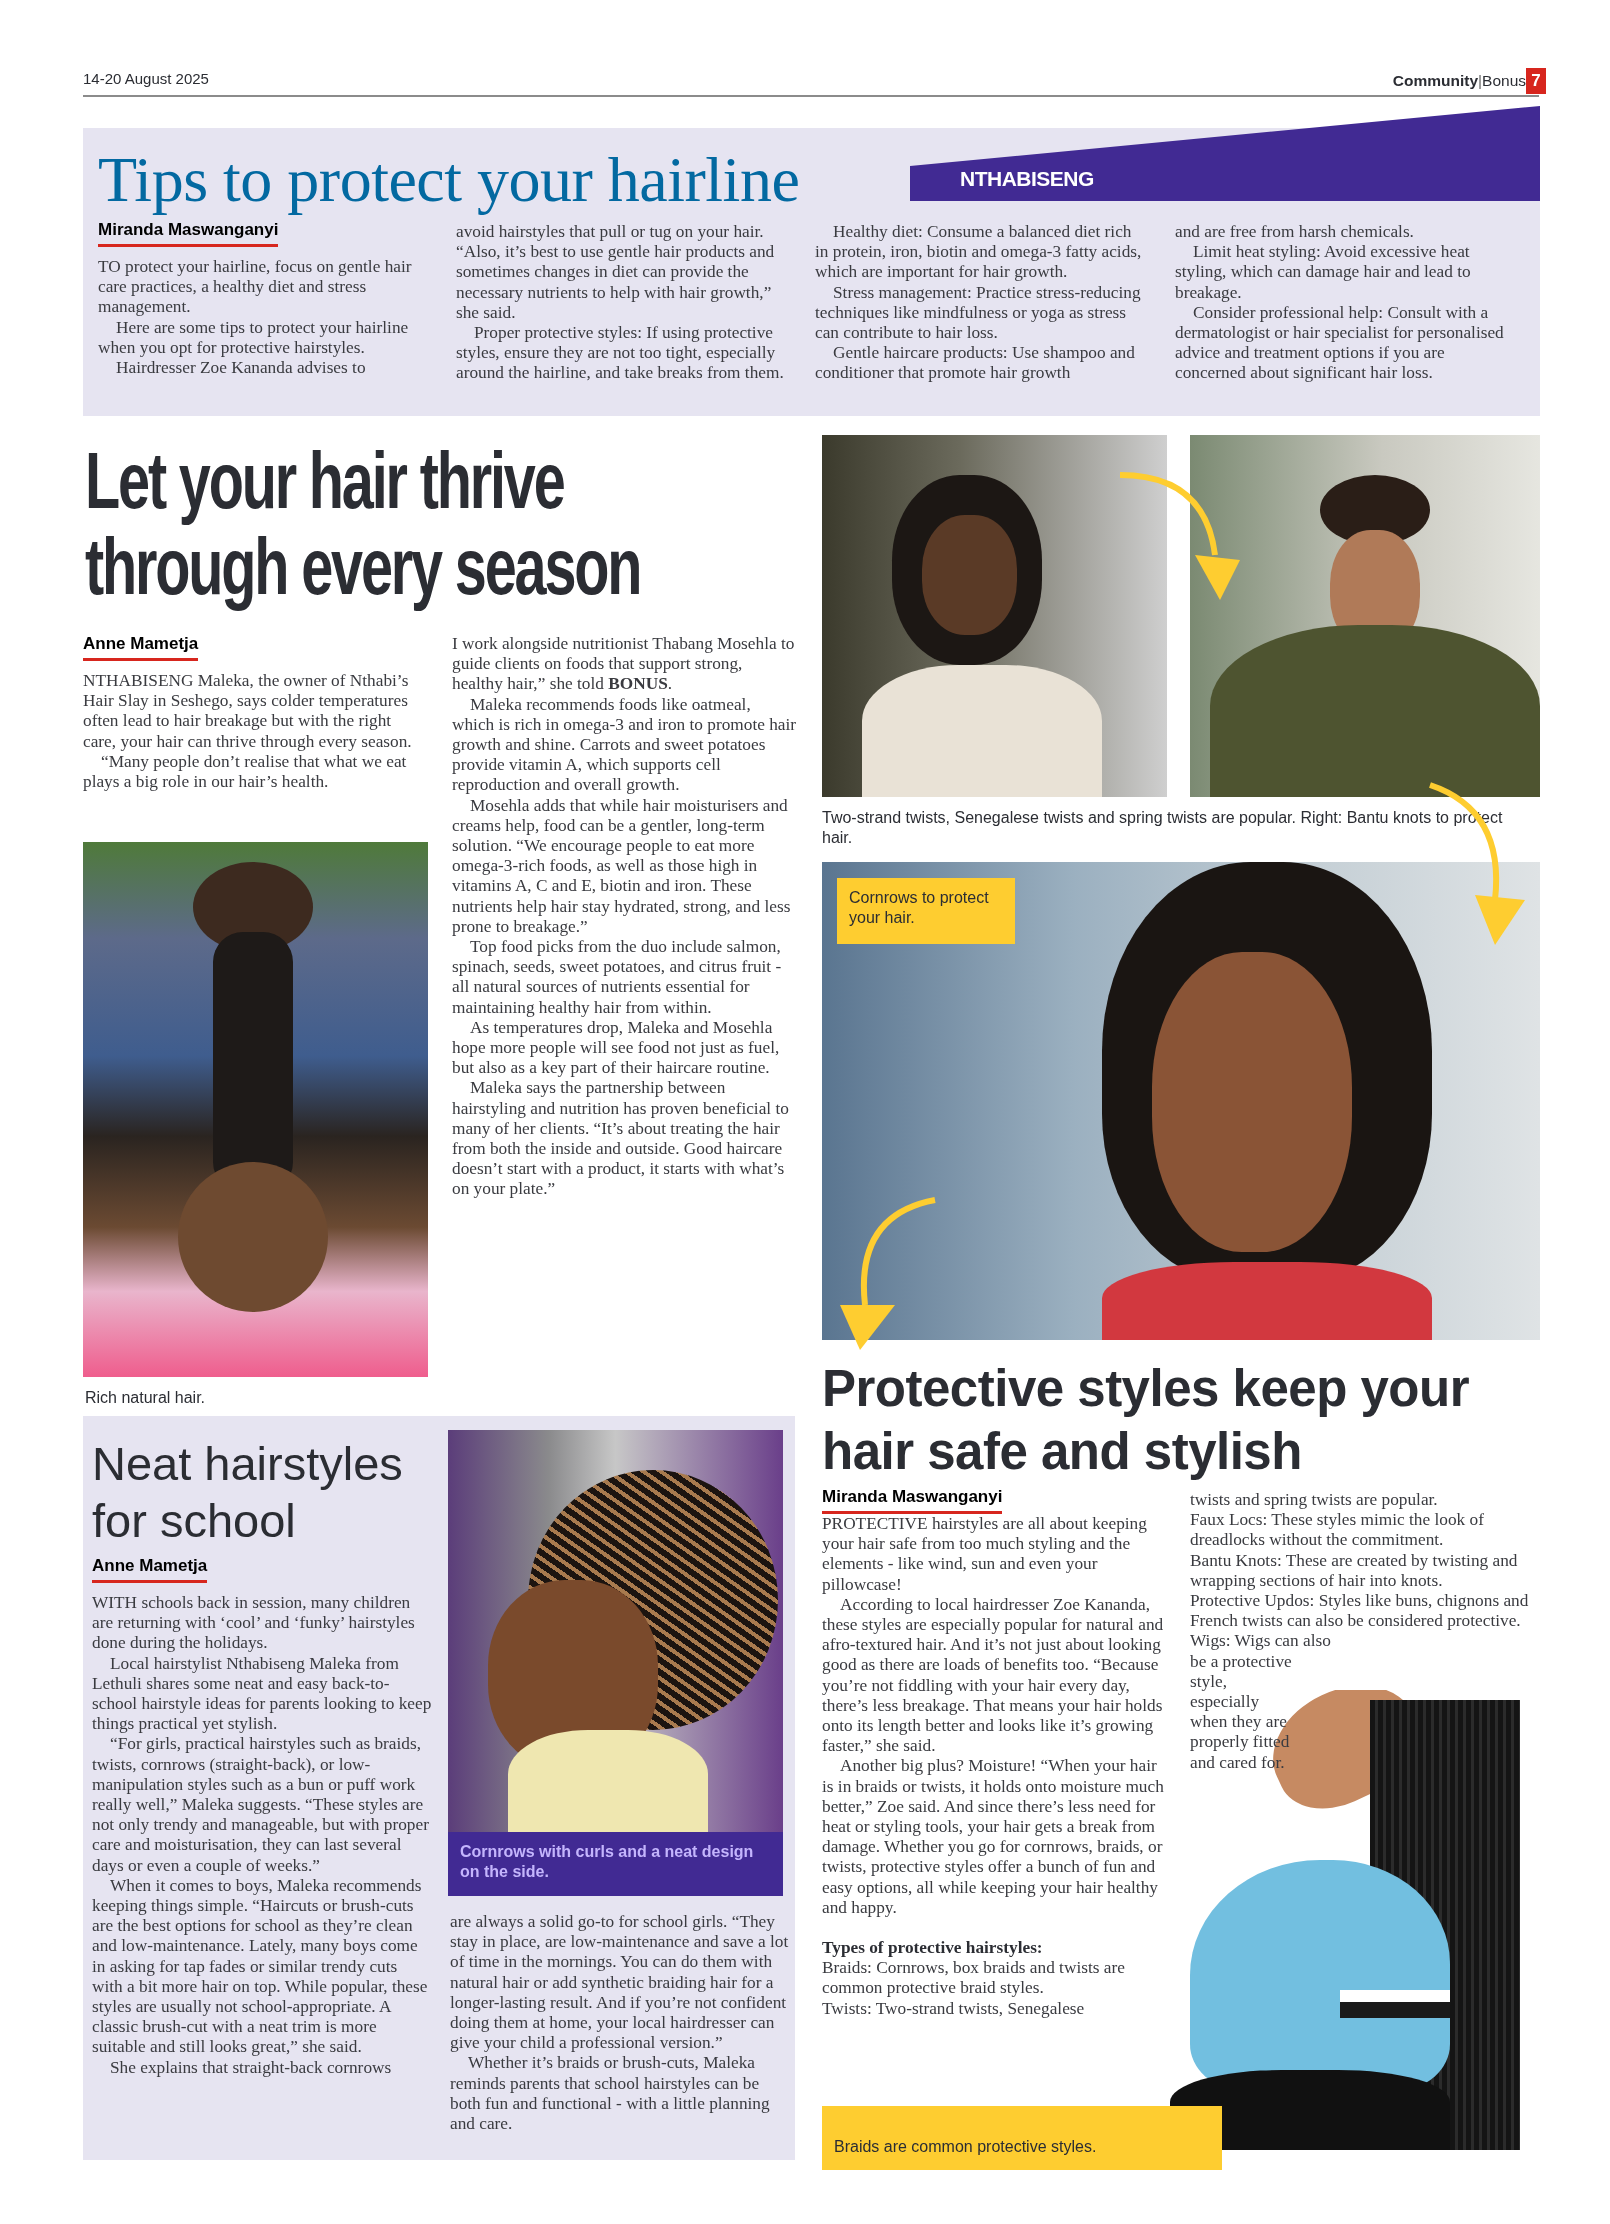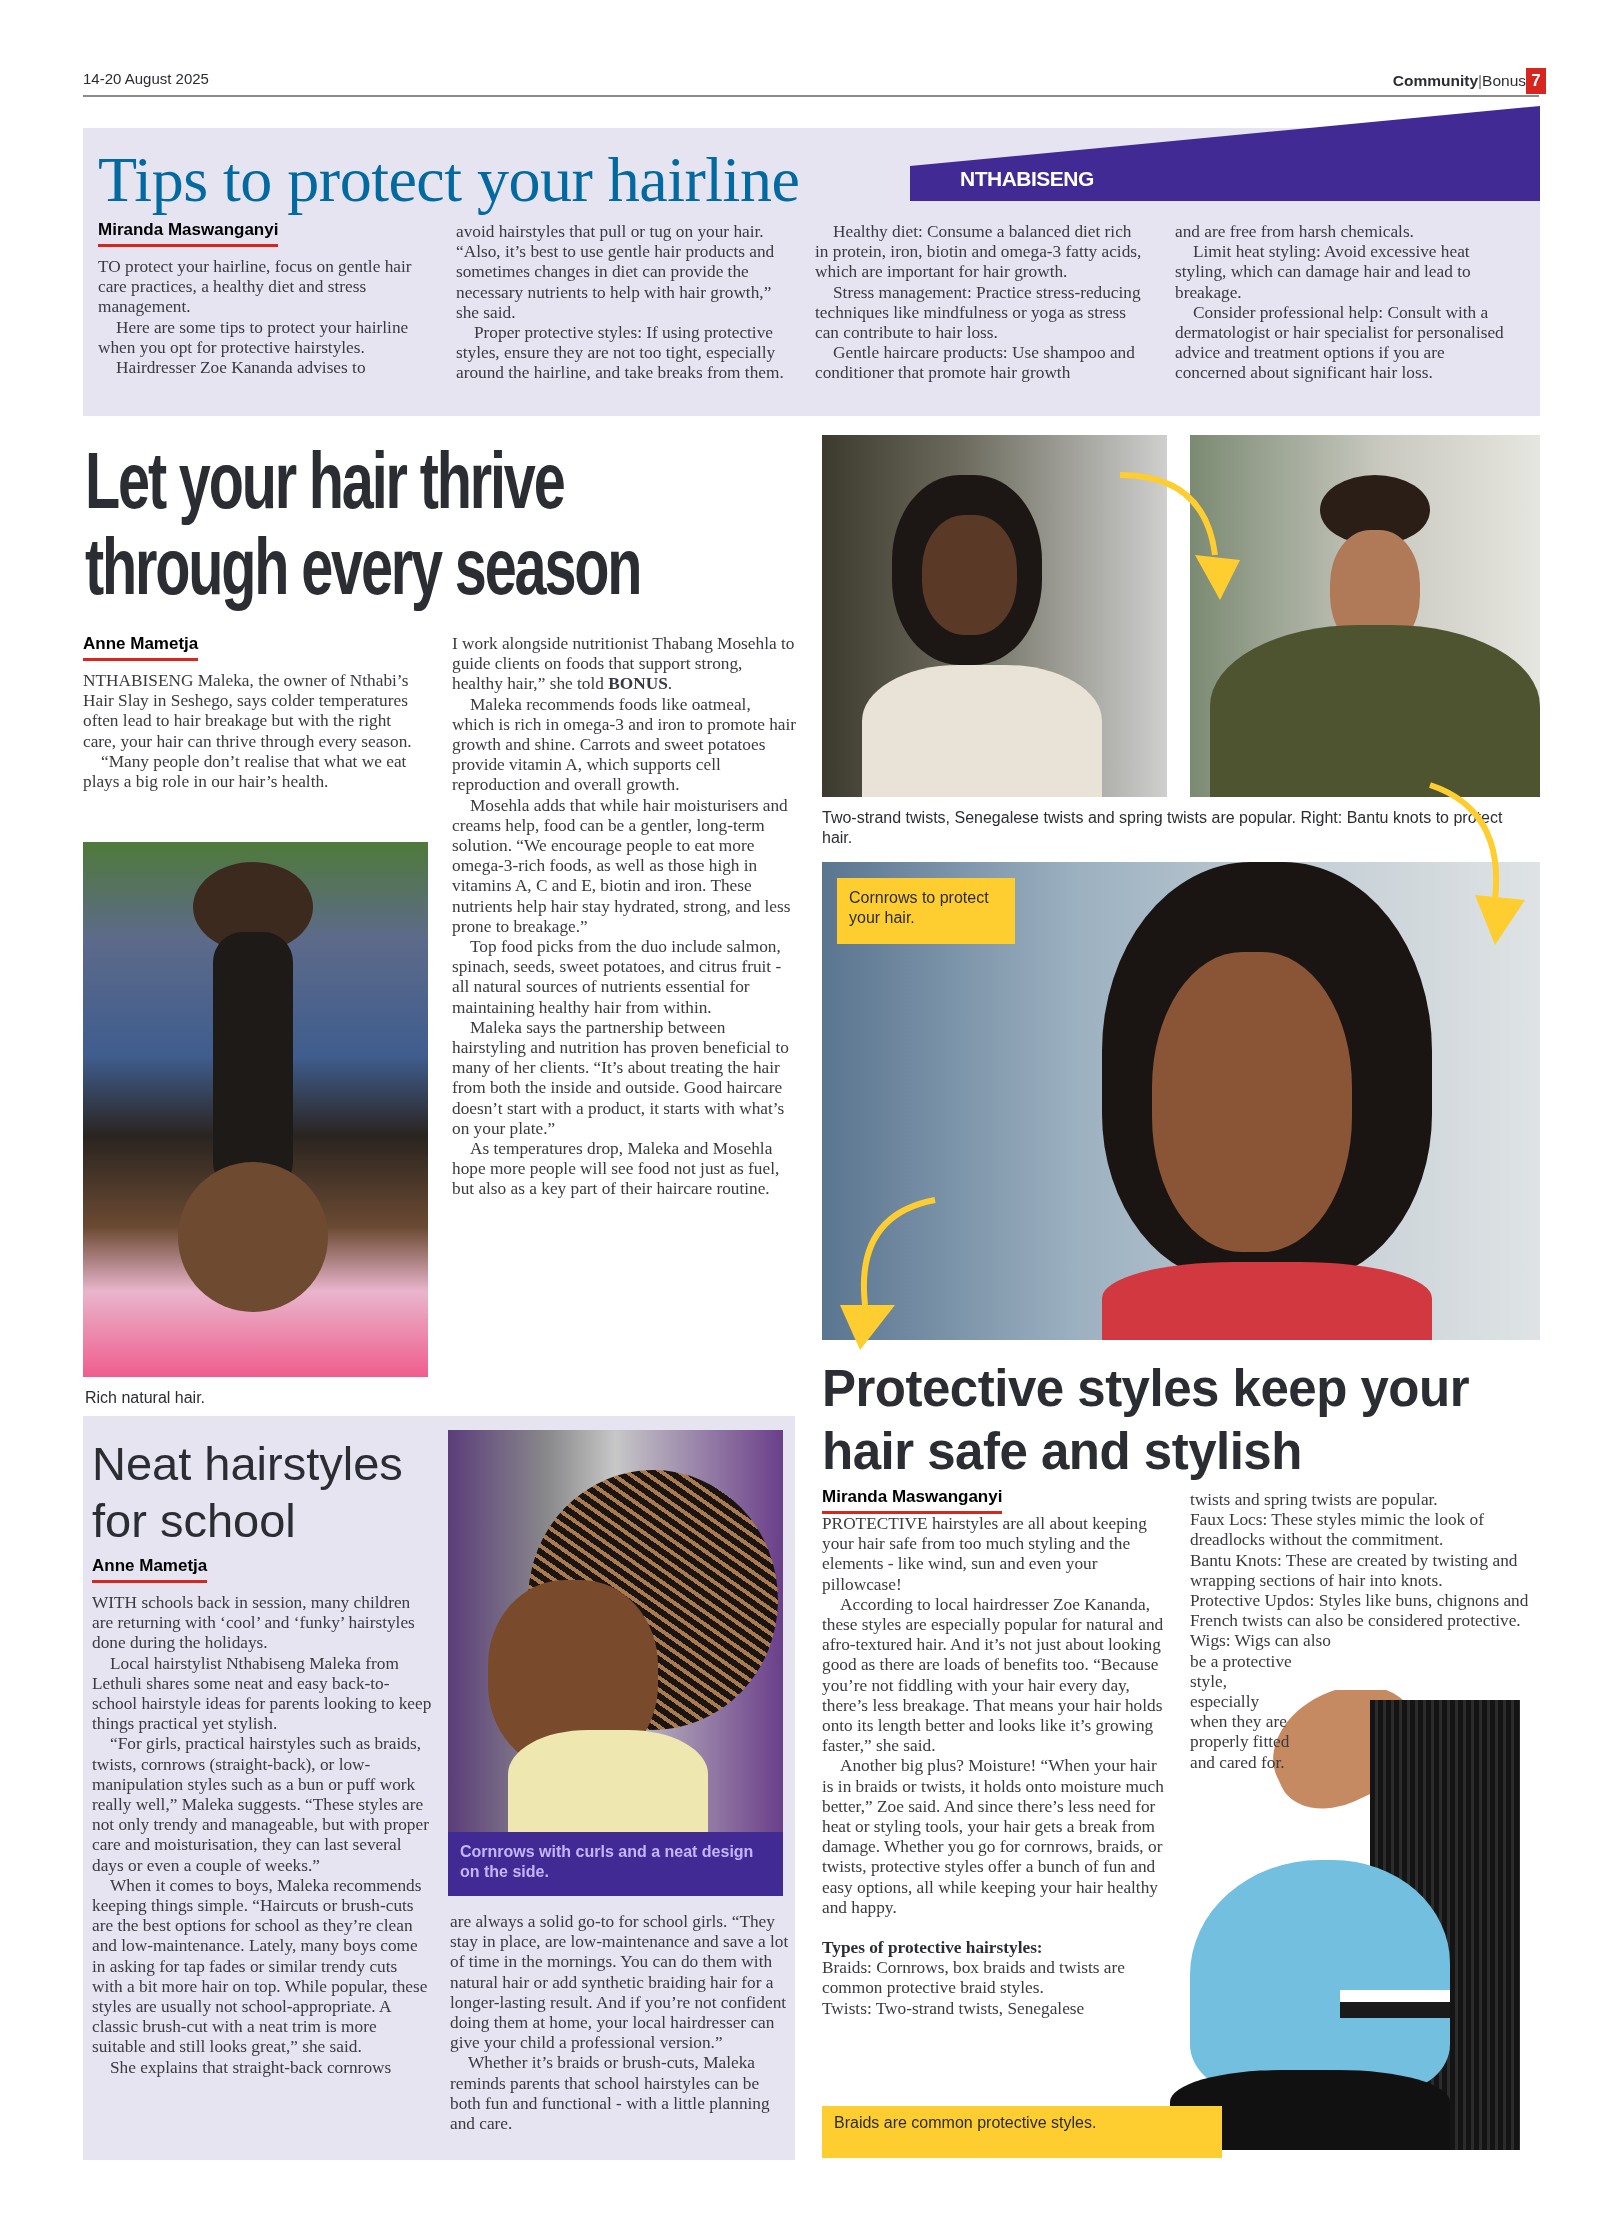--- a/index.html
+++ b/index.html
@@ -100,22 +100,22 @@
   <div style="position:absolute;left:130px;top:90px;width:80px;height:260px;background:#1e1a18;border-radius:30px"></div>
   <div style="position:absolute;left:95px;top:320px;width:150px;height:150px;border-radius:50%;background:#6e4a30"></div>
 </div>
 <div class="abs caption" style="left:85px;top:1388px">Rich natural hair.</div>
 
 <div class="abs body-text" style="left:452px;top:634px;width:345px">
   <p><span>I work alongside nutritionist Thabang Mosehla to guide clients on foods that support strong, healthy hair,” she told </span><b>BONUS</b><span>.</span></p>
   <p class="ind">Maleka recommends foods like oatmeal, which is rich in omega-3 and iron to promote hair growth and shine. Carrots and sweet potatoes provide vitamin A, which supports cell reproduction and overall growth.</p>
   <p class="ind">Mosehla adds that while hair moisturisers and creams help, food can be a gentler, long-term solution. “We encourage people to eat more omega-3-rich foods, as well as those high in vitamins A, C and E, biotin and iron. These nutrients help hair stay hydrated, strong, and less prone to breakage.”</p>
   <p class="ind">Top food picks from the duo include salmon, spinach, seeds, sweet potatoes, and citrus fruit - all natural sources of nutrients essential for maintaining healthy hair from within.</p>
+  <p class="ind">As temperatures drop, Maleka and Mosehla hope more people will see food not just as fuel, but also as a key part of their haircare routine.</p>
   <p class="ind">Maleka says the partnership between hairstyling and nutrition has proven beneficial to many of her clients. “It’s about treating the hair from both the inside and outside. Good haircare doesn’t start with a product, it starts with what’s on your plate.”</p>
-  <p class="ind">As temperatures drop, Maleka and Mosehla hope more people will see food not just as fuel, but also as a key part of their haircare routine.</p>
 </div>
 
 <div class="photo" style="left:822px;top:435px;width:345px;height:362px;background:linear-gradient(90deg,#3b3a2c 0%,#6b6a5c 40%,#cfcfcf 100%)">
   <div style="position:absolute;left:70px;top:40px;width:150px;height:190px;border-radius:45%;background:#1c1714"></div>
   <div style="position:absolute;left:100px;top:80px;width:95px;height:120px;border-radius:45%;background:#5a3a26"></div>
   <div style="position:absolute;left:40px;top:230px;width:240px;height:140px;border-radius:40% 40% 0 0;background:#e9e2d6"></div>
 </div>
 <div class="photo" style="left:1190px;top:435px;width:350px;height:362px;background:linear-gradient(90deg,#7b8a72 0%,#c9c9c0 55%,#e6e6e0 100%)">
   <div style="position:absolute;left:130px;top:40px;width:110px;height:70px;border-radius:50%;background:#2a1e17"></div>
   <div style="position:absolute;left:140px;top:95px;width:90px;height:120px;border-radius:45%;background:#b07a58"></div>
@@ -203,13 +203,13 @@
   <p>Protective Updos: Styles like buns, chignons and French twists can also be considered protective.</p>
   <p>Wigs: Wigs can also</p>
   <p>be a protective</p>
   <p>style,</p>
   <p>especially</p>
   <p>when they are</p>
   <p>properly fitted</p>
   <p>and cared for.</p>
 </div>
 
-<div class="abs ybox" style="left:822px;top:2106px;width:400px;height:52px;padding:8px 12px;font-size:16px">Braids are common protective styles.</div>
+<div class="abs ybox" style="left:822px;top:2106px;width:400px;height:52px;padding:32px 12px;font-size:16px">Braids are common protective styles.</div>
 
 </body></html>

